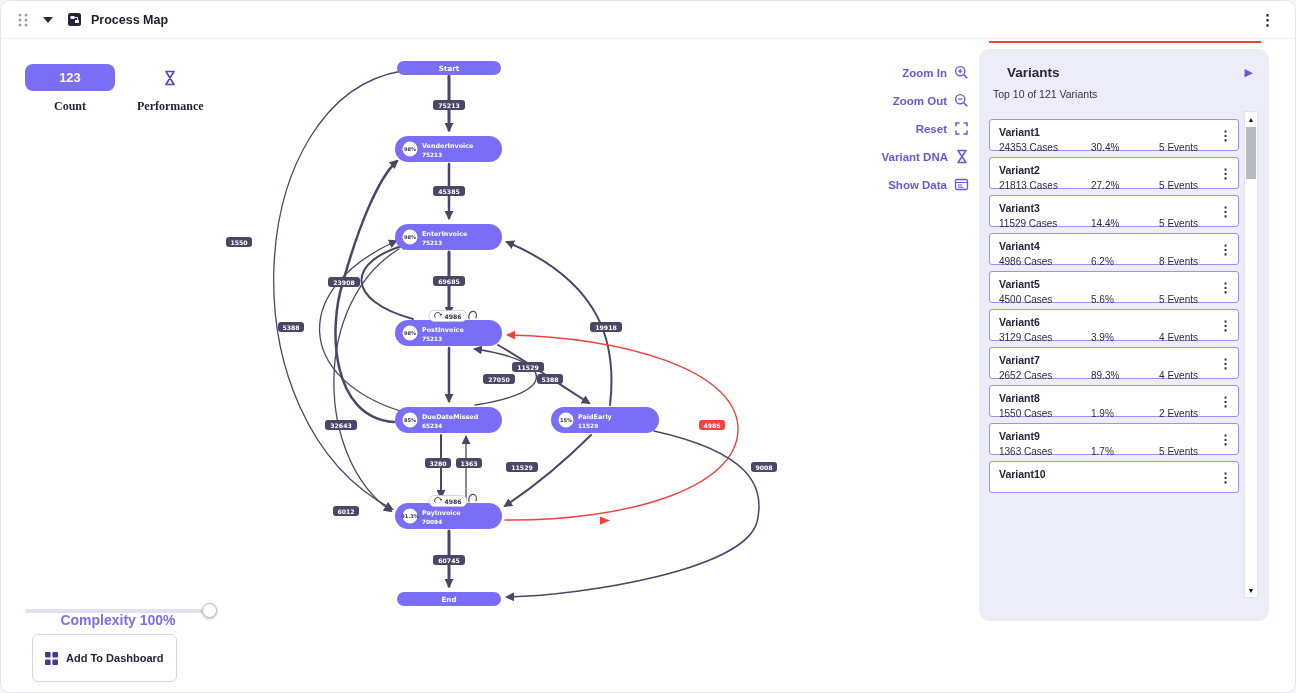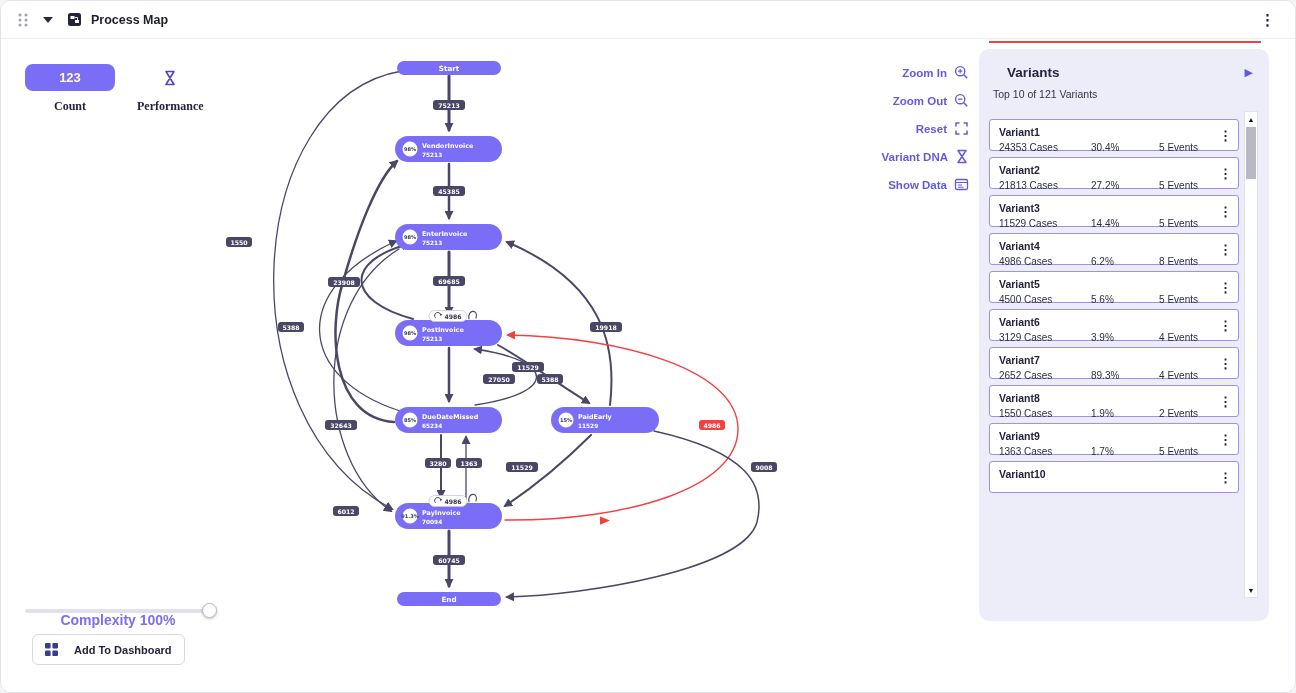--- a/index.html
+++ b/index.html
@@ -36,21 +36,21 @@
   .vrow .e{flex:1;text-align:right;}
   .vkebab{position:absolute;right:6px;top:50%;transform:translateY(-50%);font-size:13px;font-weight:bold;color:#23233a;}
   .sbar{position:absolute;right:11px;top:62px;width:14px;height:487px;background:#fff;border:1px solid #e2e2ea;box-sizing:border-box;}
   .sbar .sa{height:14px;display:flex;align-items:center;justify-content:center;font-size:7px;color:#111;cursor:pointer;}
   .sbar .sthumb{position:absolute;left:1px;right:1px;top:15px;height:52px;background:#b9b9c6;cursor:pointer;}
   .sbar .sa.dn{position:absolute;bottom:0;left:0;right:0;}
   
   .cx-label{position:absolute;left:24px;top:591px;width:186px;text-align:center;color:var(--node);font-size:14px;font-weight:bold;margin-top:20px;}
   .cx-track{position:absolute;left:24px;top:608px;width:186px;height:4px;background:#e2e0ee;border-radius:2px;cursor:pointer;}
   .cx-handle{position:absolute;left:201px;top:602px;width:15px;height:15px;border-radius:50%;background:#fff;border:1px solid #b9b7c9;box-shadow:0 1px 3px rgba(0,0,0,.25);cursor:grab;box-sizing:border-box;}
-  .addbtn{position:absolute;left:31px;top:633px;height:31px;display:flex;align-items:center;gap:16px;background:#fff;border:1px solid #d8d8e2;border-radius:6px;padding:0 12px;font-size:11px;font-weight:bold;color:#23233a;cursor:pointer;font-family:"Liberation Sans",sans-serif;}
+  .addbtn{position:absolute;left:31px;top:633px;height:48px;display:flex;align-items:center;gap:8px;background:#fff;border:1px solid #d8d8e2;border-radius:6px;padding:0 12px;font-size:11px;font-weight:bold;color:#23233a;cursor:pointer;font-family:"Liberation Sans",sans-serif;}
   
   .svgmap{position:absolute;left:0;top:40px;}
   .svgmap text{font-family:"DejaVu Sans",sans-serif;}
   .edge{fill:none;stroke:var(--edge);stroke-linecap:round;}
   .edge.red{stroke:var(--red);}
   .node-pill{fill:var(--node);}
   .nname{font-size:6.4px;font-weight:bold;fill:#fff;}
   .ncount{font-size:5.8px;font-weight:bold;fill:#fff;}
   .pct{font-size:5.1px;font-weight:bold;fill:#39394e;text-anchor:middle;}
   .se-label{font-size:7.2px;font-weight:bold;fill:#fff;text-anchor:middle;}

